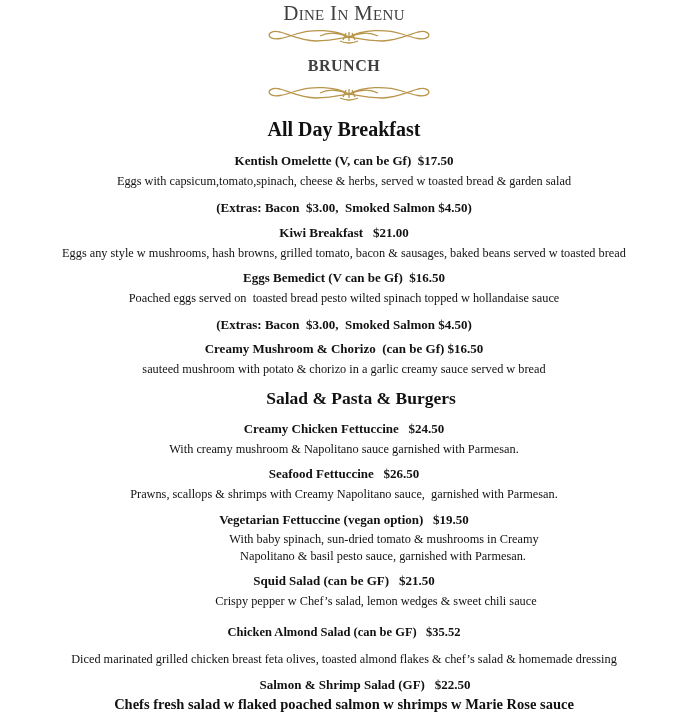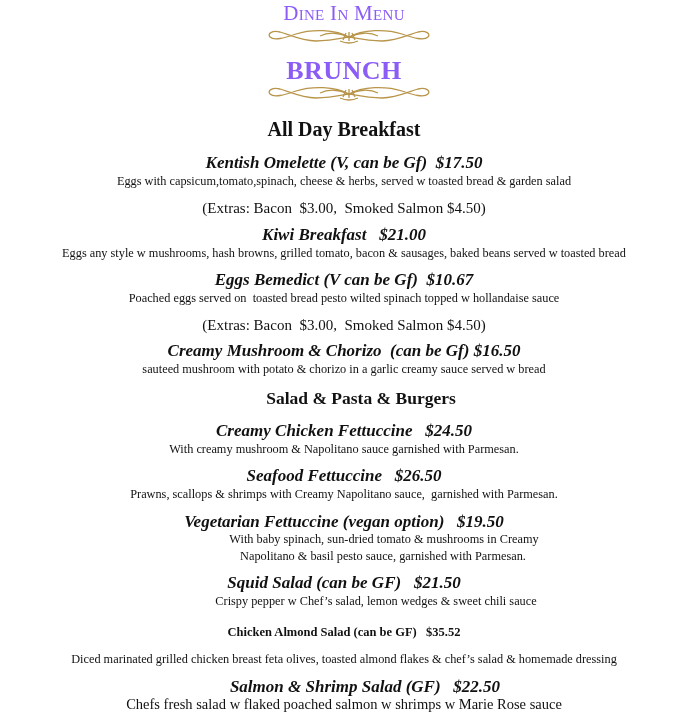--- a/index.html
+++ b/index.html
@@ -1,28 +1,28 @@
 <!DOCTYPE html>
 <html><head>
 <meta charset="utf-8">
 <style>
   html, body { margin: 0; padding: 0; background: #ffffff; }
   body { width: 688px; height: 719px; position: relative; overflow: hidden;
          font-family: "Liberation Serif", "DejaVu Serif", serif; color: #111; }
   .line { position: absolute; left: 0; width: 688px; text-align: center; white-space: pre; line-height: 1; }
-  .gold { color: #8b5cf6; }
+  .gold { color: #404040; }
   .menu-title { font-size: 21px; font-variant: small-caps; letter-spacing: 0.3px; }
-  .brunch { font-size: 26px; font-weight: bold; letter-spacing: 0.5px; }
+  .brunch { font-size: 16px; font-weight: bold; letter-spacing: 0.5px; }
   .section { font-size: 20px; font-weight: bold; }
   .section-lg { font-size: 17.5px; font-weight: bold; }
-  .item-title { font-size: 17px; font-weight: bold; font-style: italic; }
+  .item-title { font-size: 13px; font-weight: bold; }
   .item-title-sm { font-size: 12.5px; font-weight: bold; }
   .desc { font-size: 12.3px; }
-  .desc-bold { font-size: 14.5px; font-weight: normal; }
-  .extras { font-size: 15px; font-weight: normal; }
+  .desc-bold { font-size: 14.5px; font-weight: bold; }
+  .extras { font-size: 13px; font-weight: bold; }
   .ornament { position: absolute; left: 266px; width: 166px; height: 22px; }
 </style>
 </head>
 <body>
 
 <div class="line gold menu-title" style="top:3px;">Dine In Menu</div>
 
 <svg class="ornament" style="top:26px;" viewBox="0 0 166 22">
   <g fill="none" stroke="#B8954A" stroke-width="1.3">
     <path d="M83 11 C70 3, 45 3, 30 8 C18 12, 8 15, 4 11 C1 8, 6 4, 14 6 C24 9, 36 15, 50 15 C62 15, 72 13, 83 11"></path>
@@ -49,21 +49,21 @@
 
 <div class="line section" style="top:119px;">All Day Breakfast</div>
 
 <div class="line item-title" style="top:154px;">Kentish Omelette (V, can be Gf)  $17.50</div>
 <div class="line desc" style="top:175px;">Eggs with capsicum,tomato,spinach, cheese &amp; herbs, served w toasted bread &amp; garden salad</div>
 <div class="line extras" style="top:201px;">(Extras: Bacon  $3.00,  Smoked Salmon $4.50)</div>
 
 <div class="line item-title" style="top:226px;">Kiwi Breakfast   $21.00</div>
 <div class="line desc" style="top:247px;">Eggs any style w mushrooms, hash browns, grilled tomato, bacon &amp; sausages, baked beans served w toasted bread</div>
 
-<div class="line item-title" style="top:271px;">Eggs Bemedict (V can be Gf)  $10.67</div>
+<div class="line item-title" style="top:271px;">Eggs Bemedict (V can be Gf)  $16.50</div>
 <div class="line desc" style="top:292px;">Poached eggs served on  toasted bread pesto wilted spinach topped w hollandaise sauce</div>
 <div class="line extras" style="top:318px;">(Extras: Bacon  $3.00,  Smoked Salmon $4.50)</div>
 
 <div class="line item-title" style="top:342px;">Creamy Mushroom &amp; Chorizo  (can be Gf) $16.50</div>
 <div class="line desc" style="top:363px;">sauteed mushroom with potato &amp; chorizo in a garlic creamy sauce served w bread</div>
 
 <div class="line section-lg" style="top:390px;margin-left:17px;">Salad &amp; Pasta &amp; Burgers</div>
 
 <div class="line item-title" style="top:422px;">Creamy Chicken Fettuccine   $24.50</div>
 <div class="line desc" style="top:443px;">With creamy mushroom &amp; Napolitano sauce garnished with Parmesan.</div>

